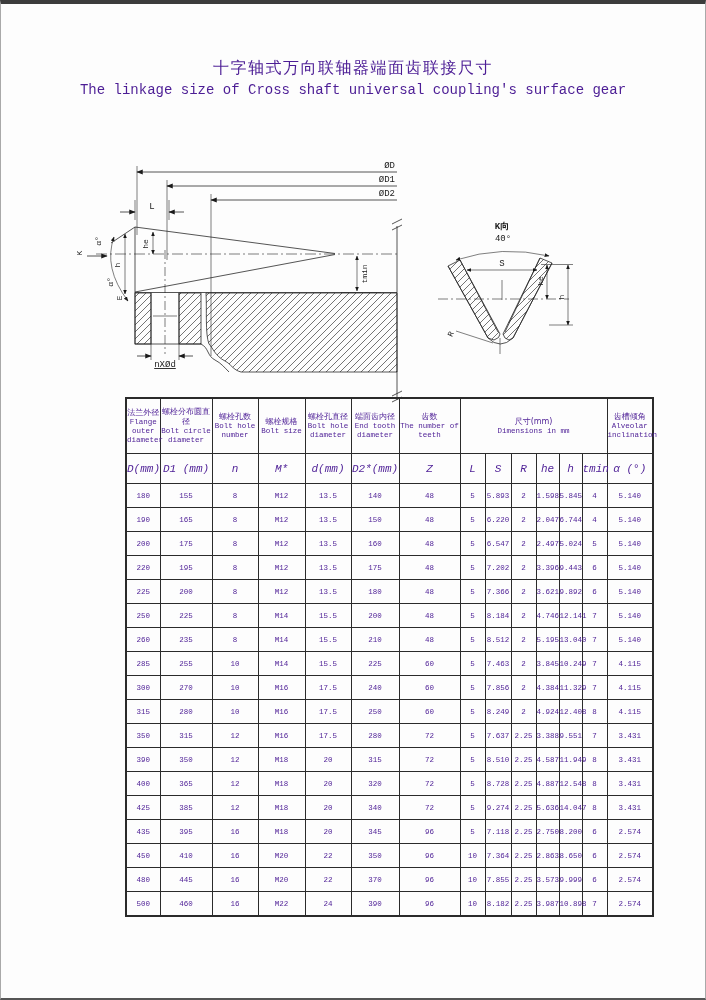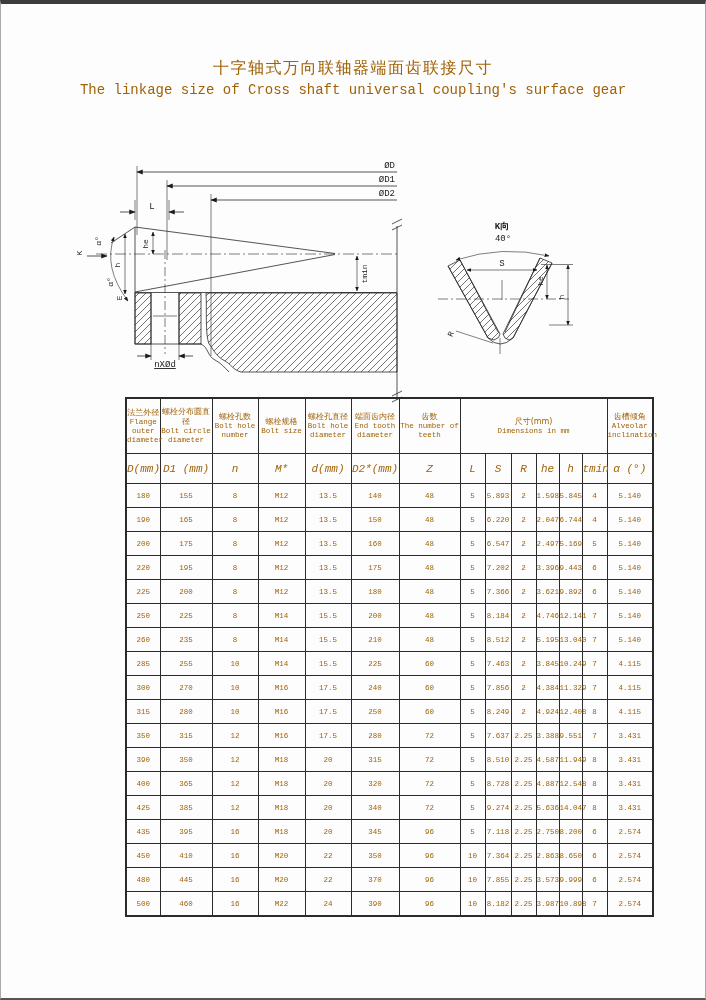--- a/index.html
+++ b/index.html
@@ -7,21 +7,21 @@
     position:relative;
     width:706px;height:1000px;
     margin:0 auto;
     background:#fdfdfd;
     border-top:4px solid #3c3c3c;
     border-bottom:2px solid #555;
     border-left:1px solid #a9a9a9;
     border-right:1px solid #a9a9a9;
     box-sizing:border-box;
     font-family:"Liberation Sans",sans-serif;
-    color:#a16207;
+    color:#4c1d95;
     overflow:hidden;
   }
   .title-zh{
     position:absolute;top:54px;left:0;width:100%;
     text-align:center;font-size:16px;letter-spacing:1.5px;
     font-family:"DejaVu Sans",sans-serif;
   }
   .title-en{
     position:absolute;top:78px;left:0;width:100%;
     text-align:center;font-size:14px;
@@ -293,21 +293,21 @@
             <td>175</td>
             <td>8</td>
             <td>M12</td>
             <td>13.5</td>
             <td>160</td>
             <td>48</td>
             <td>5</td>
             <td>6.547</td>
             <td>2</td>
             <td>2.497</td>
-            <td>5.169</td>
+            <td>5.024</td>
             <td>5</td>
             <td>5.140</td>
           </tr>
           <tr>
             <td>220</td>
             <td>195</td>
             <td>8</td>
             <td>M12</td>
             <td>13.5</td>
             <td>175</td>

